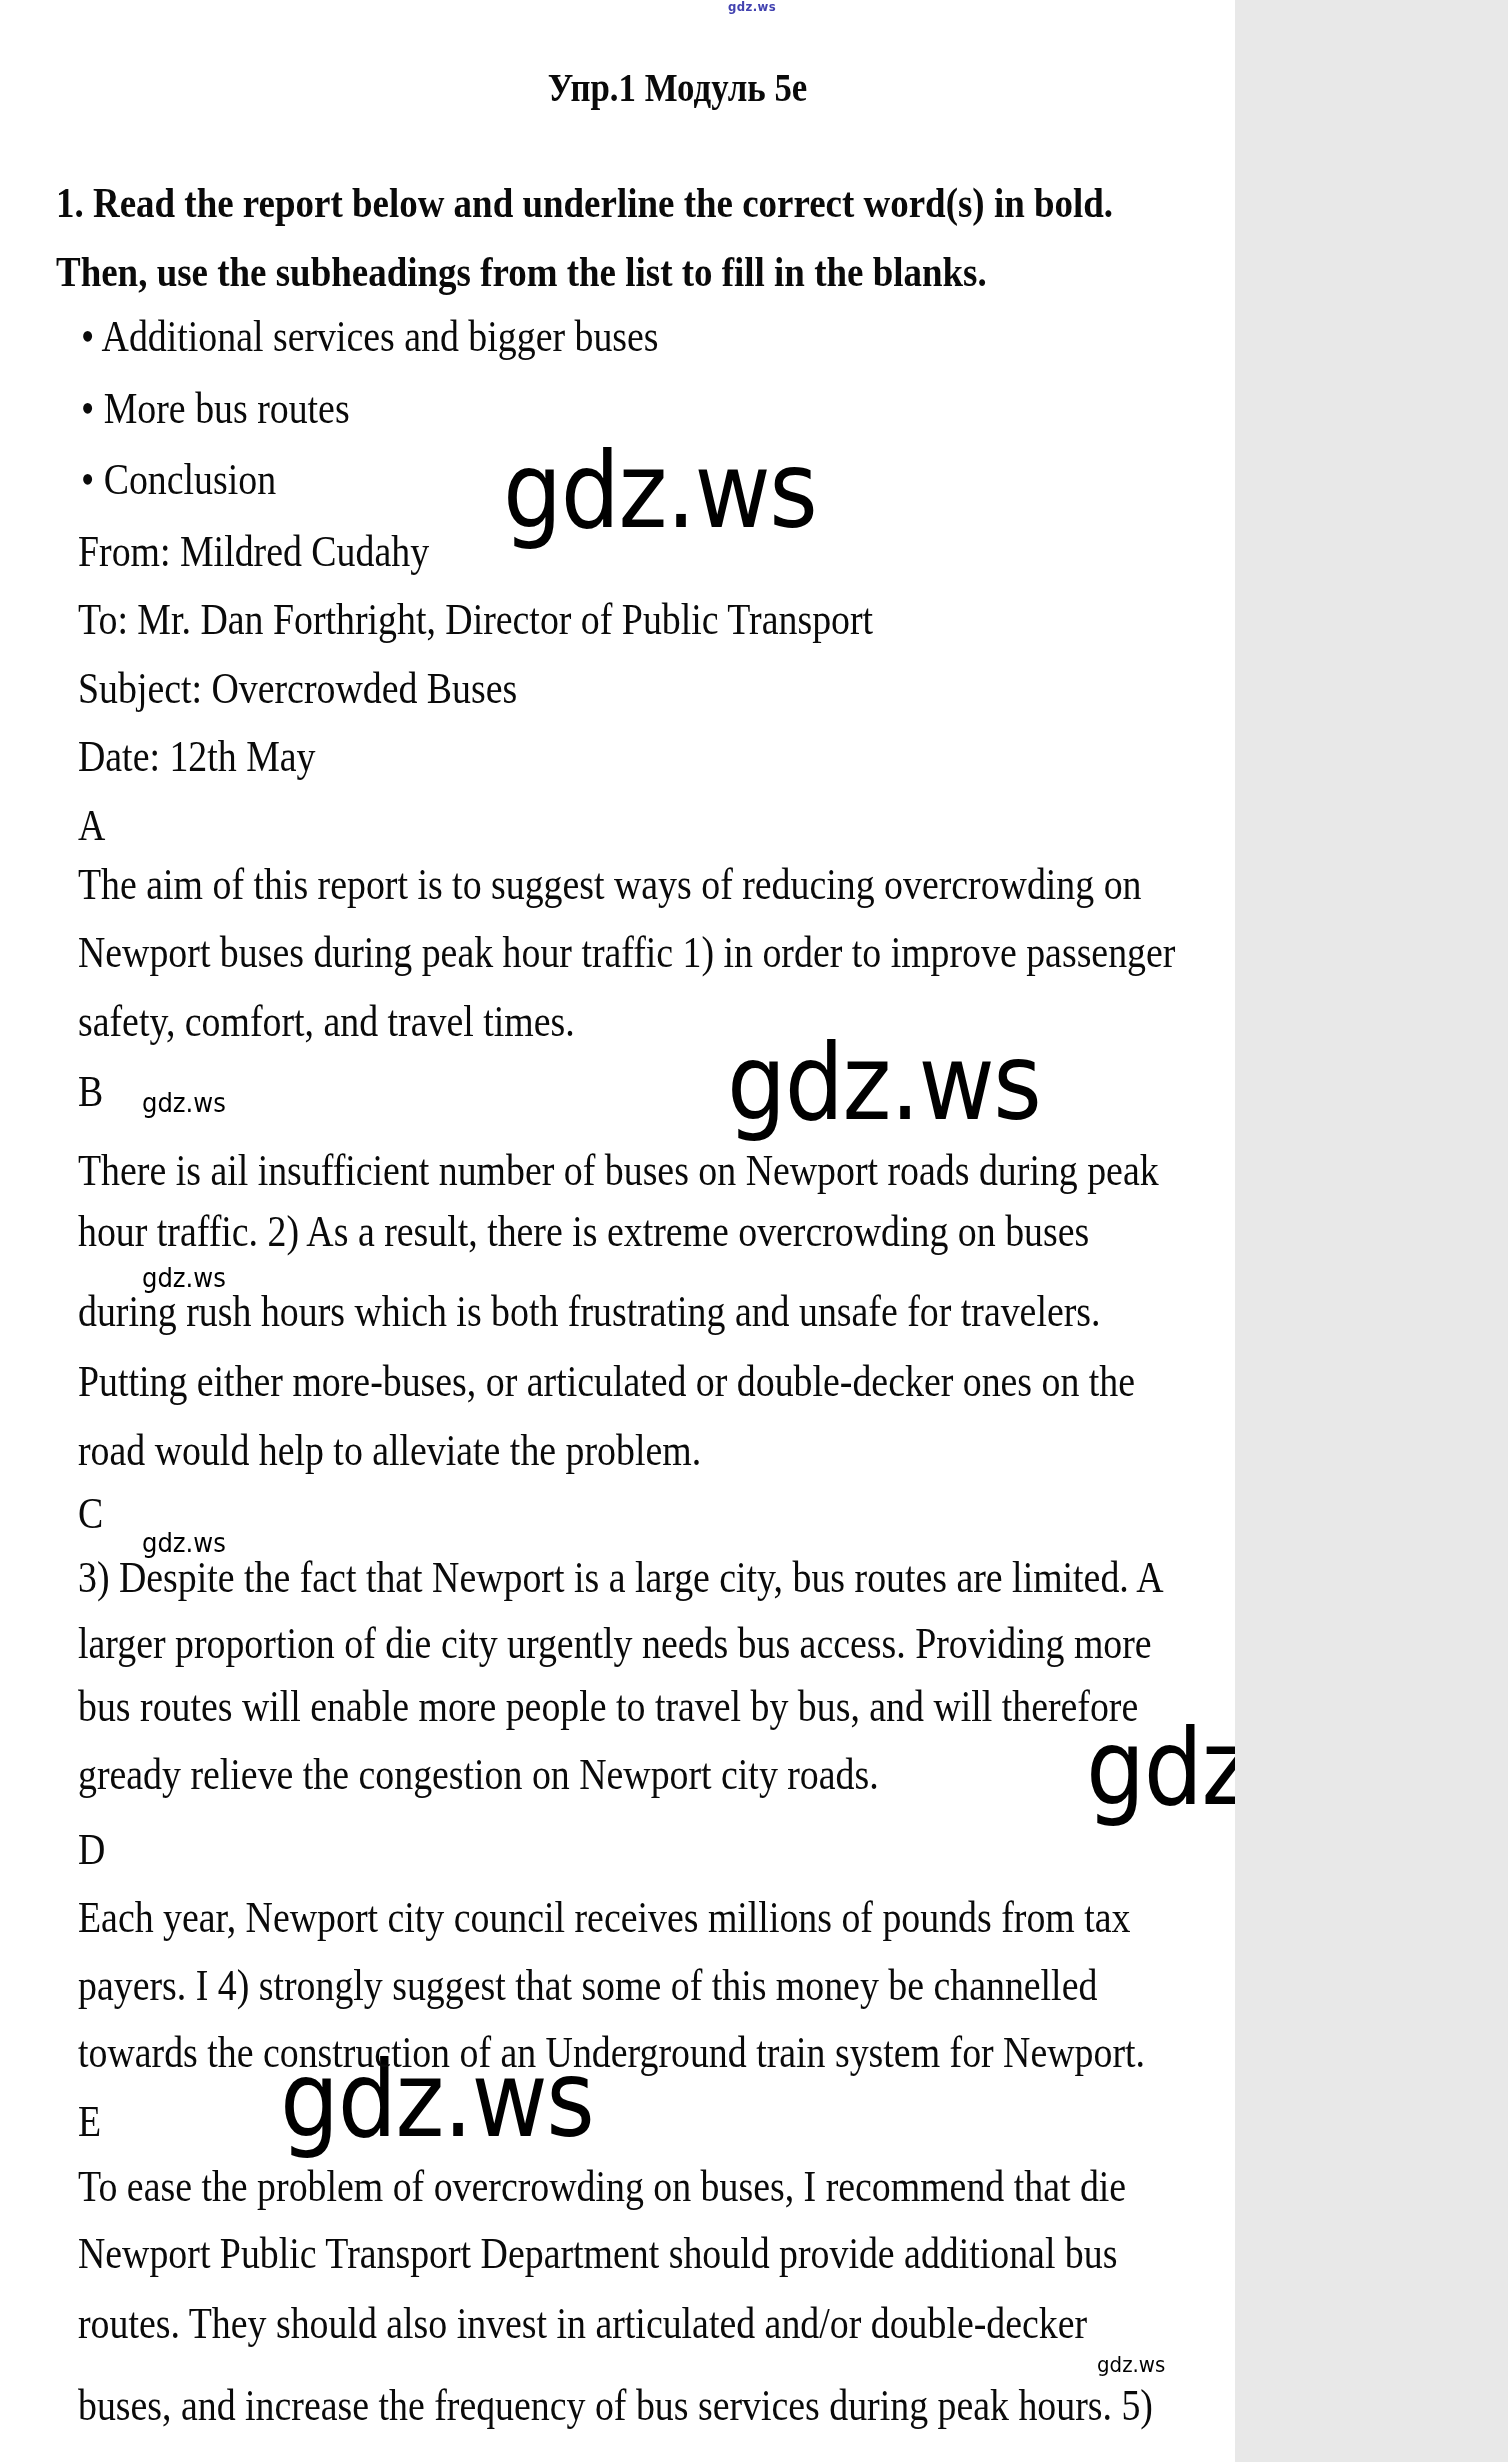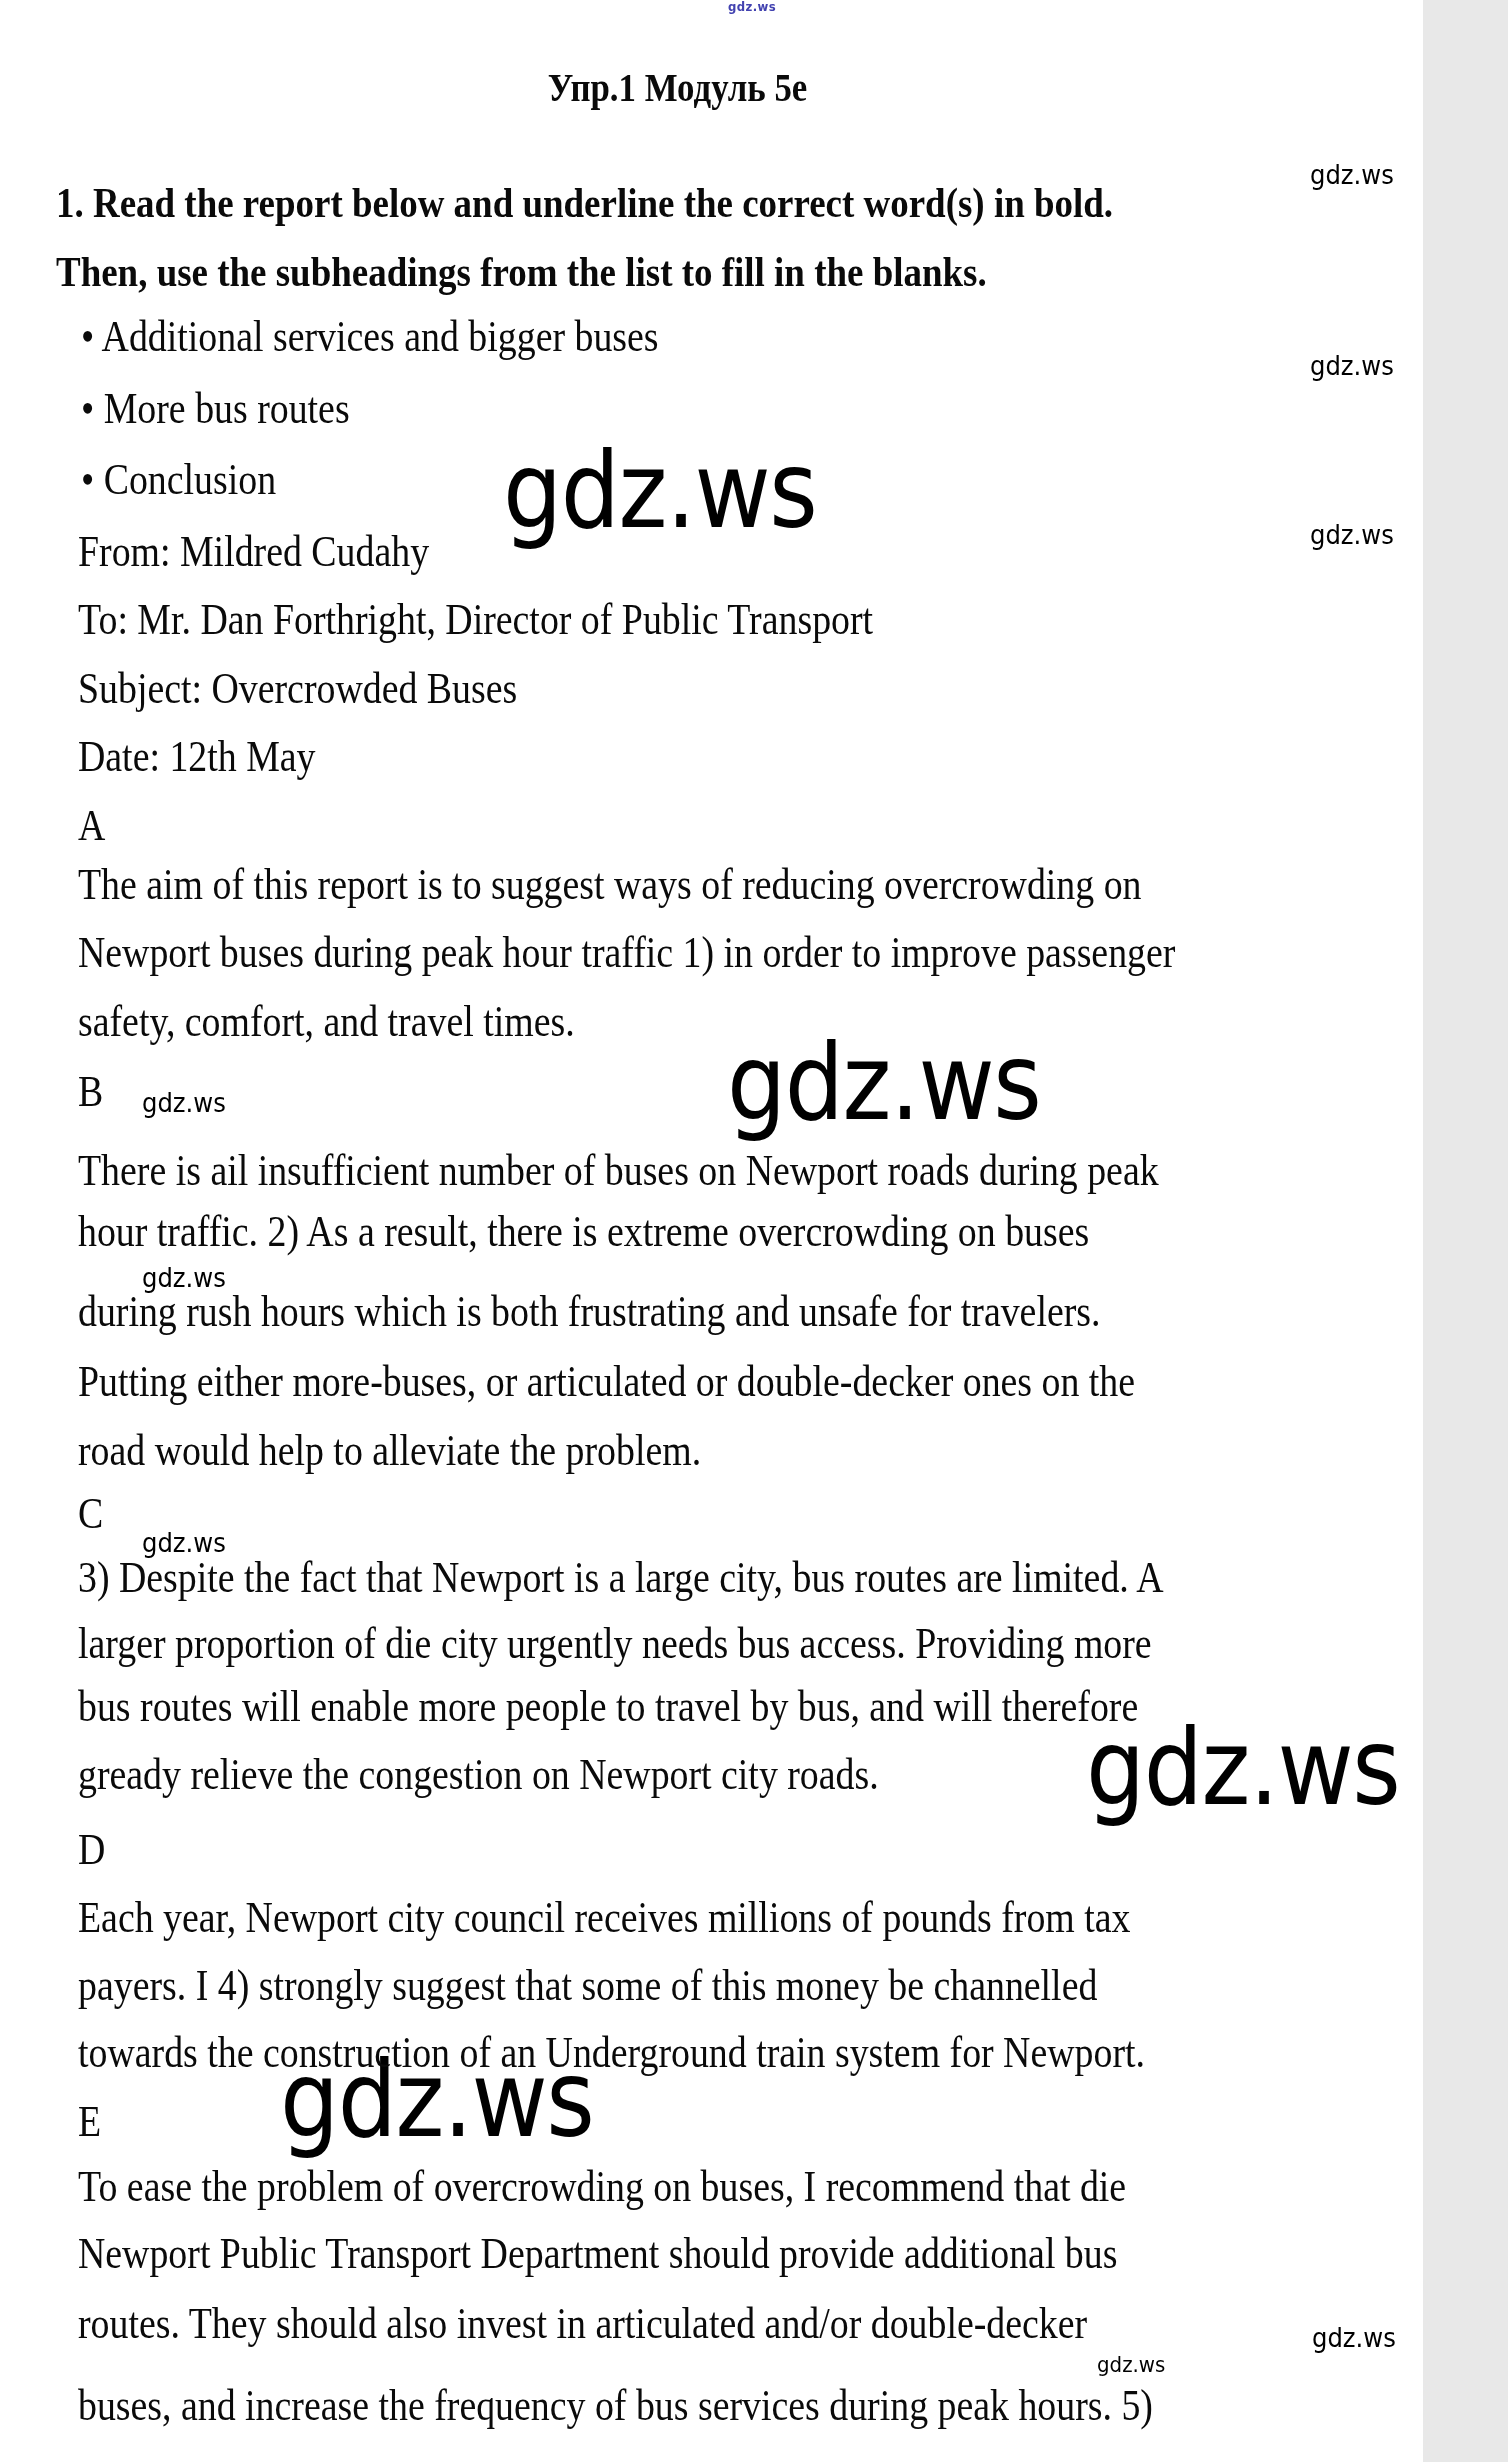--- a/index.html
+++ b/index.html
@@ -1,18 +1,18 @@
 <!DOCTYPE html>
 <html style="font-size:12.5px"><head>
 <meta charset="utf-8">
 <style>
   html,body { margin:0; padding:0; background:#e8e8e8; }
   .page {
     position:relative;
-    width:1423px; height:2462px;
+    width:1235px; height:2462px;
     background:#ffffff;
     overflow:hidden;
     font-family:"Liberation Serif", serif;
     color:#0a0a0a;
   }
   
   .ln {
     position:absolute;
     white-space:nowrap;
     line-height:1;

